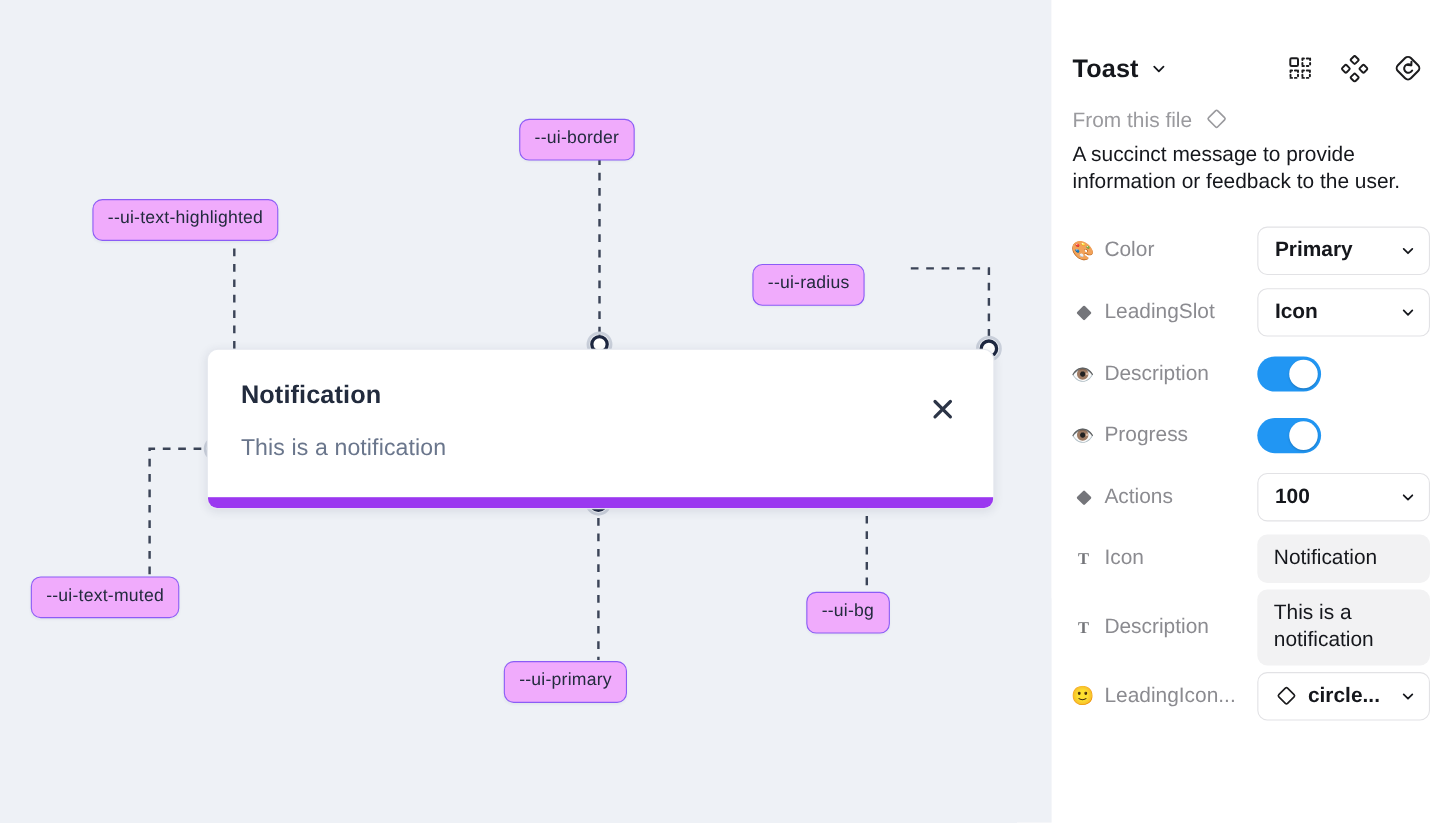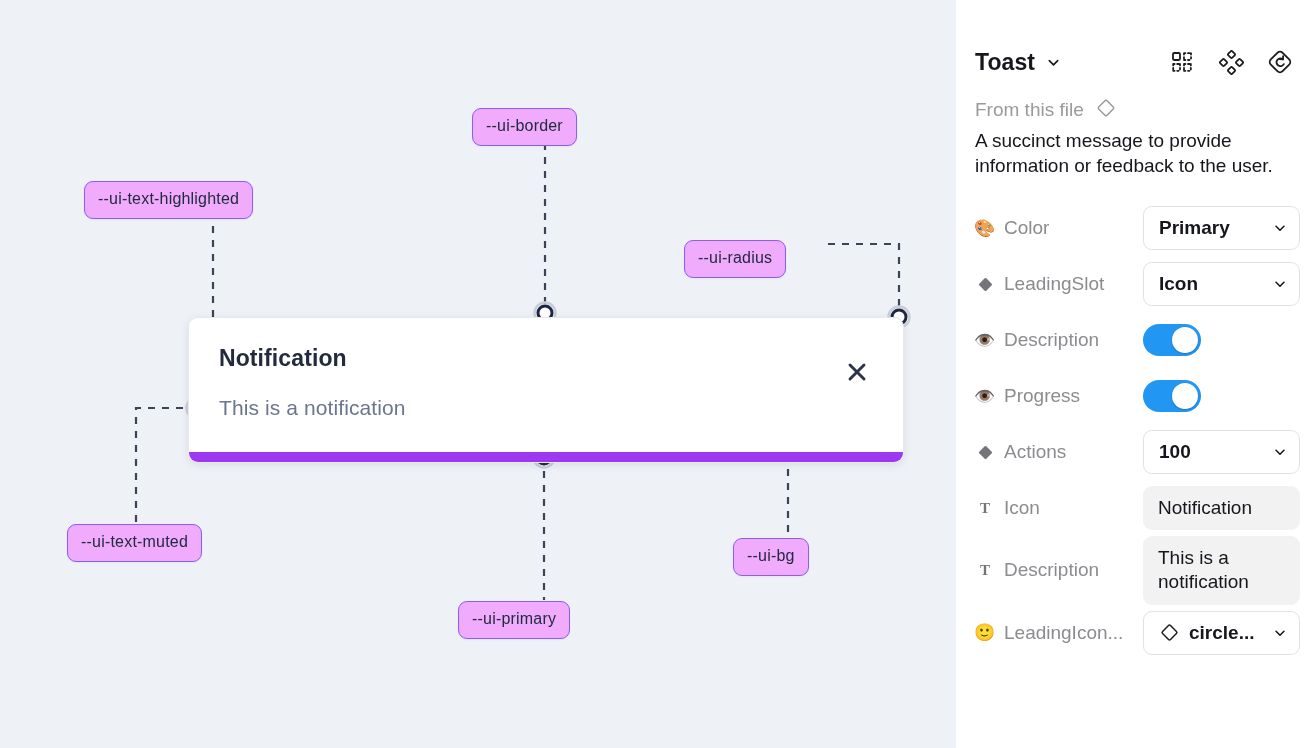--- a/index.html
+++ b/index.html
@@ -205,21 +205,21 @@
         <svg width="24" height="24" viewBox="0 0 24 24" fill="none" stroke="#2c3547" stroke-width="2.9" stroke-linecap="round">
           <path d="M5 5 L19 19 M19 5 L5 19"></path>
         </svg>
       </div>
       <div class="toast-progress" style="width:100%"></div>
     </div>
 
     <div class="pill" style="left:84px; top:181px;">--ui-text-highlighted</div>
     <div class="pill" style="left:472px; top:108px;">--ui-border</div>
     <div class="pill" style="left:684px; top:228px;margin-top:12px;">--ui-radius</div>
-    <div class="pill" style="left:28px;  top:524px;margin-left:39px;">--ui-text-muted</div>
+    <div class="pill" style="left:28px;  top:524px;">--ui-text-muted</div>
     <div class="pill" style="left:458px; top:601px;">--ui-primary</div>
     <div class="pill" style="left:733px; top:538px;">--ui-bg</div>
   </div>
 
   <div id="panel">
 
     <div class="panel-head">
       <span class="panel-title">Toast</span>
       <span class="title-caret">
         <svg width="15" height="15" viewBox="0 0 16 16" fill="none" stroke="#15171c" stroke-width="1.7" stroke-linecap="round" stroke-linejoin="round">

